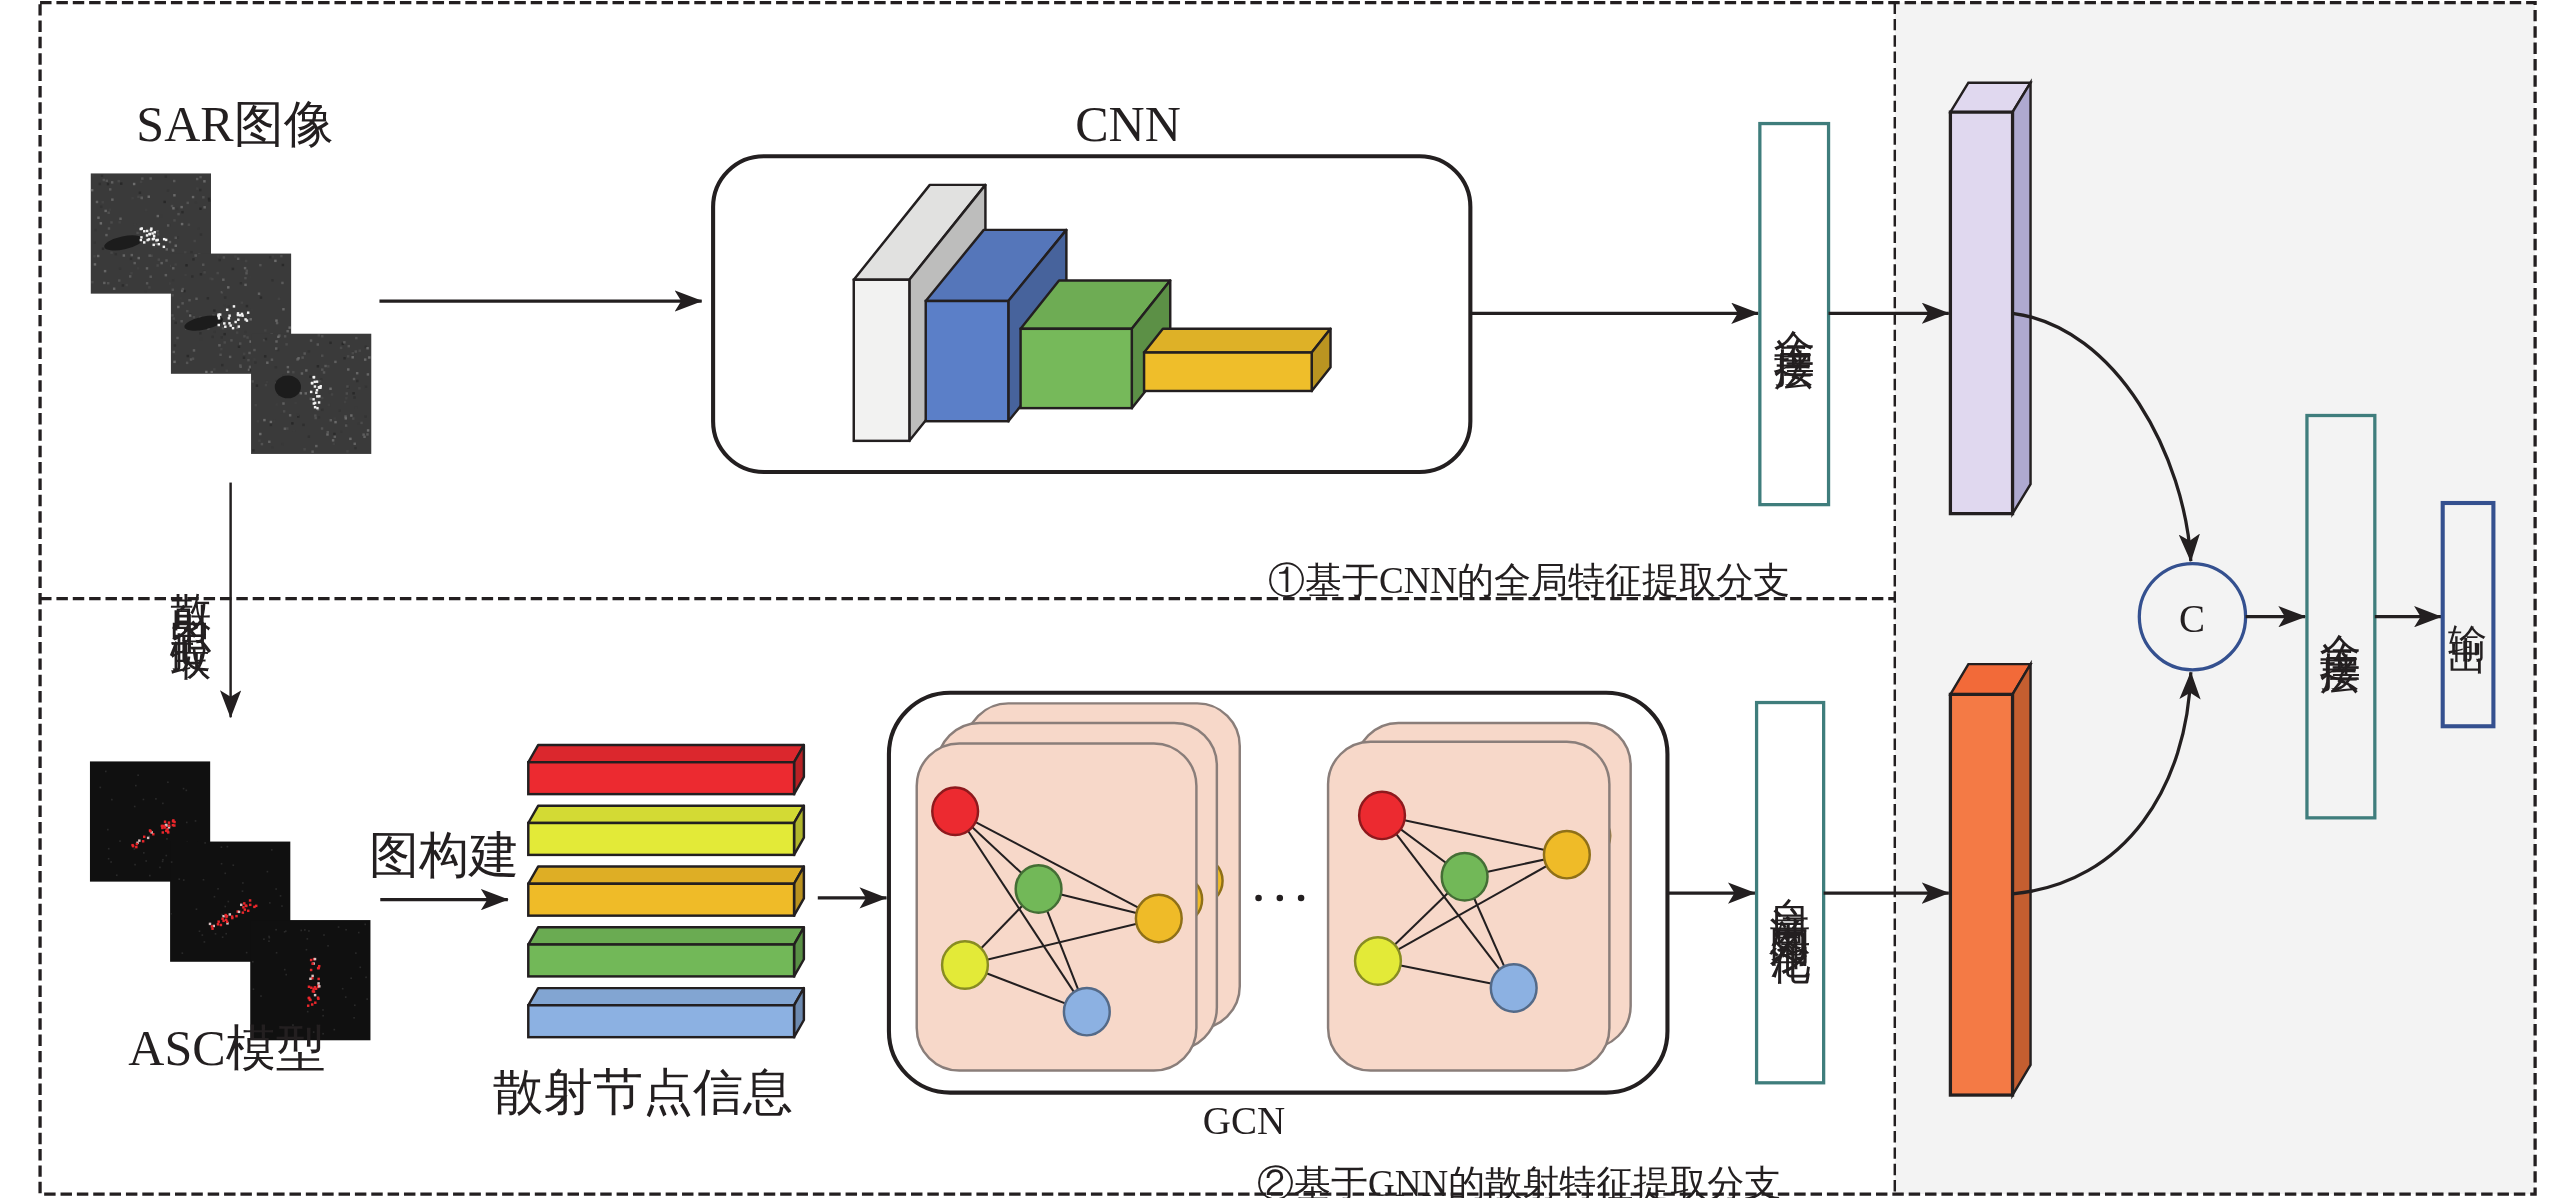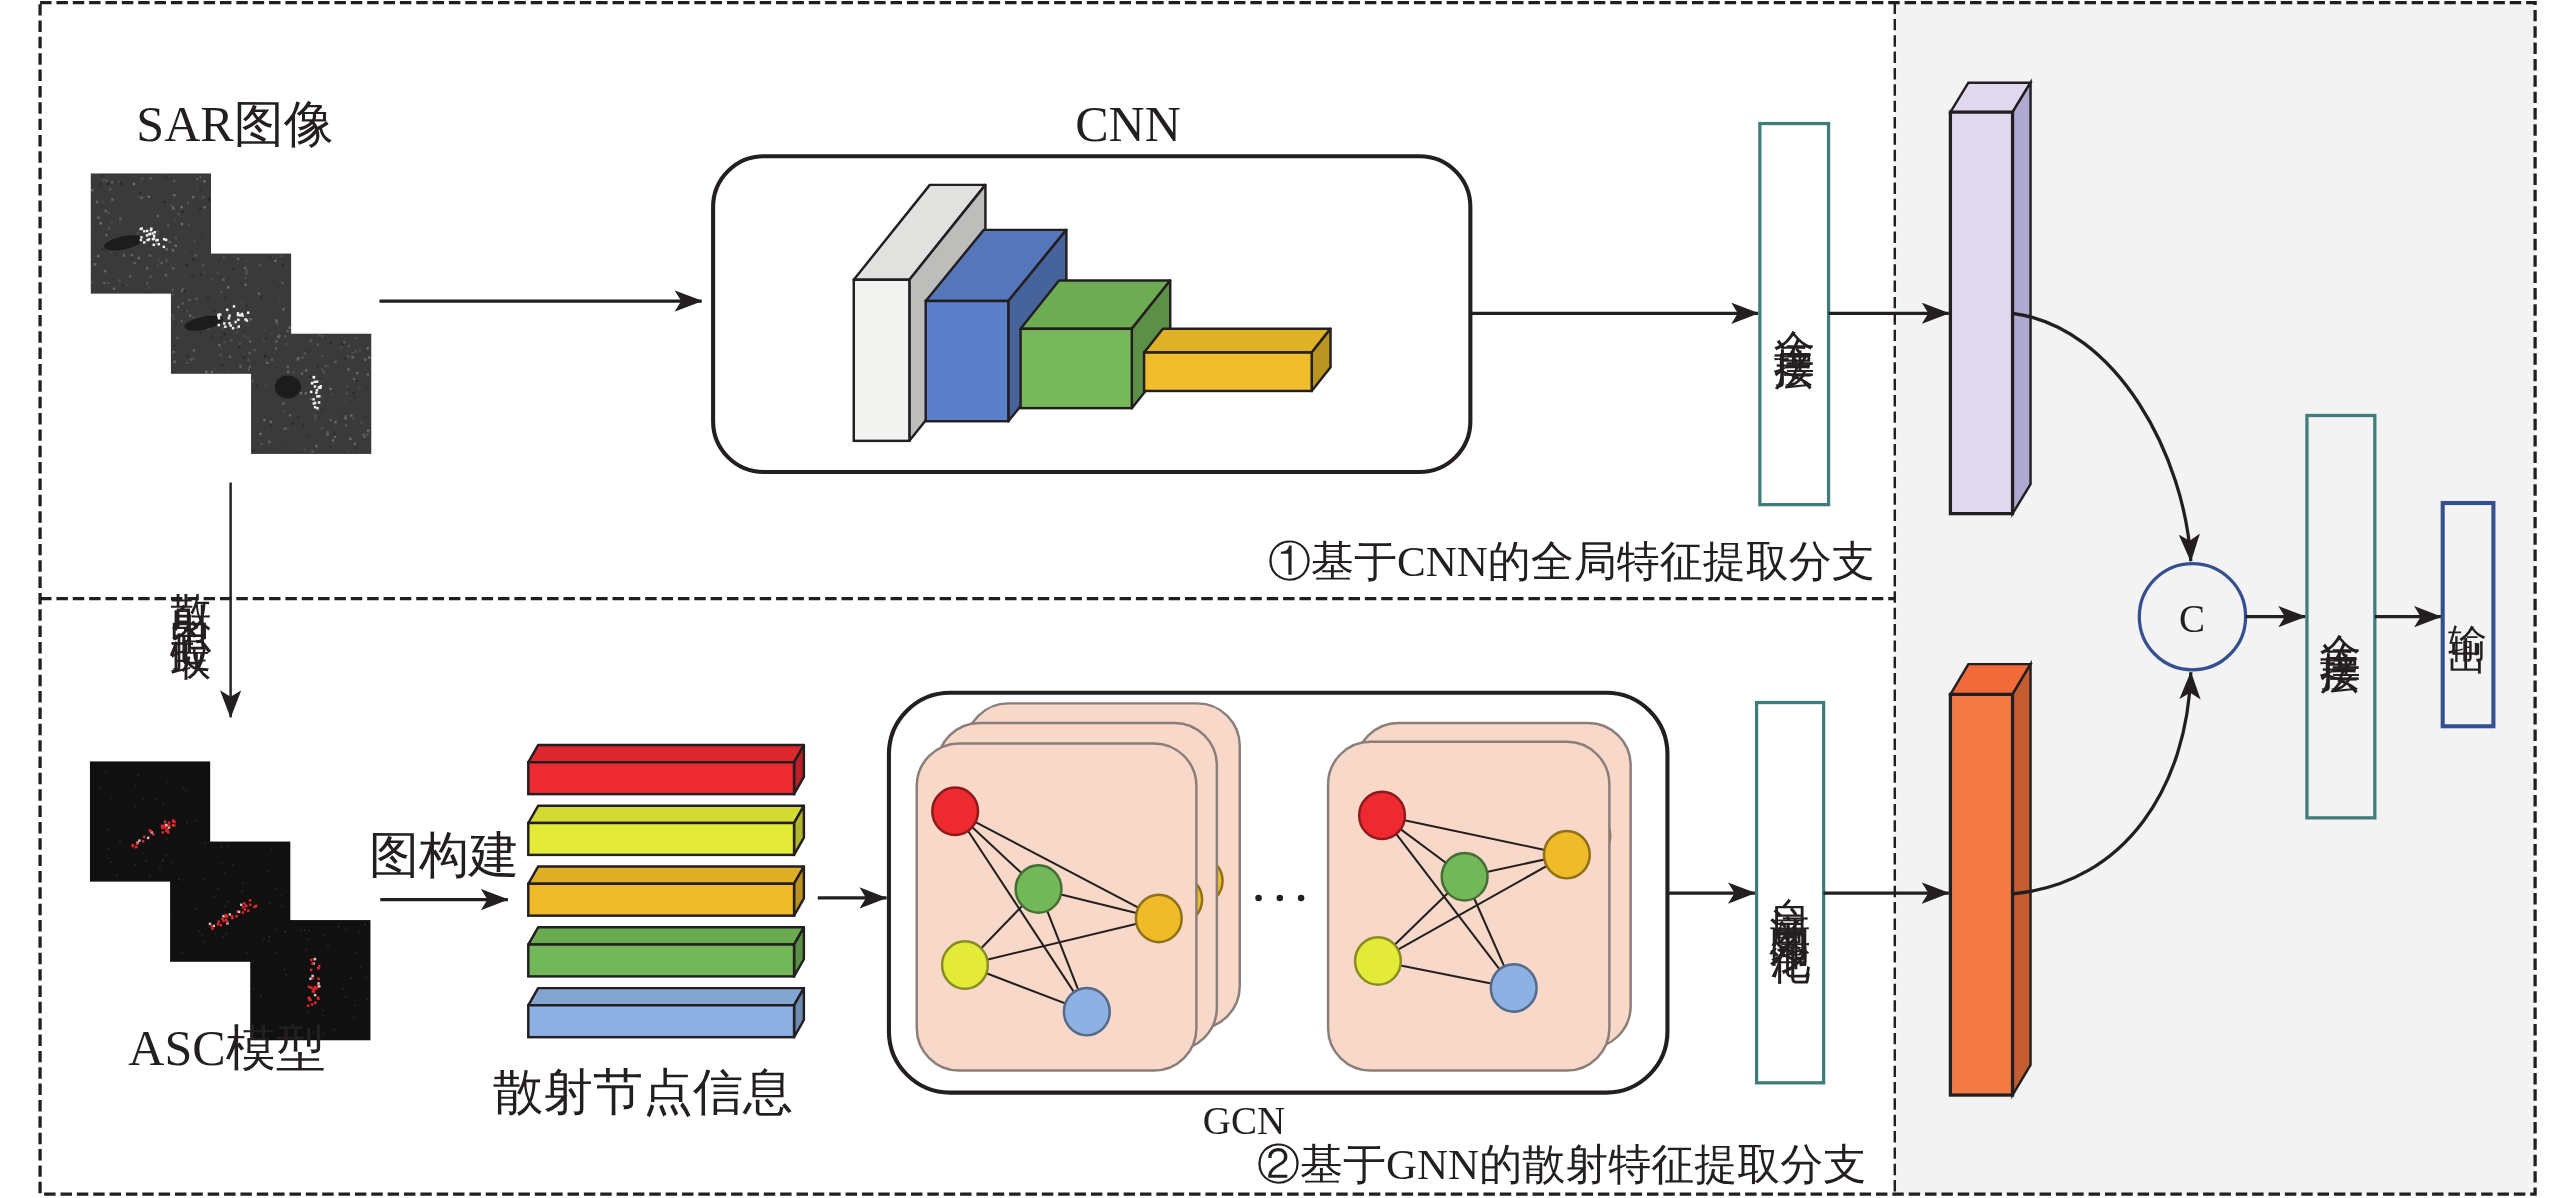--- a/index.html
+++ b/index.html
@@ -3,21 +3,21 @@
 <meta charset="utf-8">
 <style>
   html, body { margin: 0; padding: 0; background: #ffffff; }
   #stage { position: relative; width: 2576px; height: 1199px; overflow: hidden; background: #ffffff; }
   #stage svg { position: absolute; left: 0; top: 0; }
   .lbl { position: absolute; font-family: "Liberation Serif", "DejaVu Serif", serif; color: #231f20; white-space: nowrap; line-height: 1; }
   .h { transform: translate(-50%, -50%); }
   .vt { writing-mode: vertical-rl; text-orientation: upright; transform: translate(-50%, -50%); }
   .f48 { font-size: 39px; }
   .f50 { font-size: 50px; }
-  .f52 { font-size: 43px; }
+  .f52 { font-size: 37px; margin-top: 22px; }
   .vfc { font-size: 41px; letter-spacing: 8.2px; }
   .vsc { font-size: 41px; letter-spacing: 9.8px; }
   .vout { font-size: 39px; letter-spacing: 11.4px; }
 </style>
 </head>
 <body>
 
 <div id="stage">
   <svg id="svg" width="2576" height="1199" viewBox="0 0 3150 1466" xmlns="http://www.w3.org/2000/svg">
     <defs>

